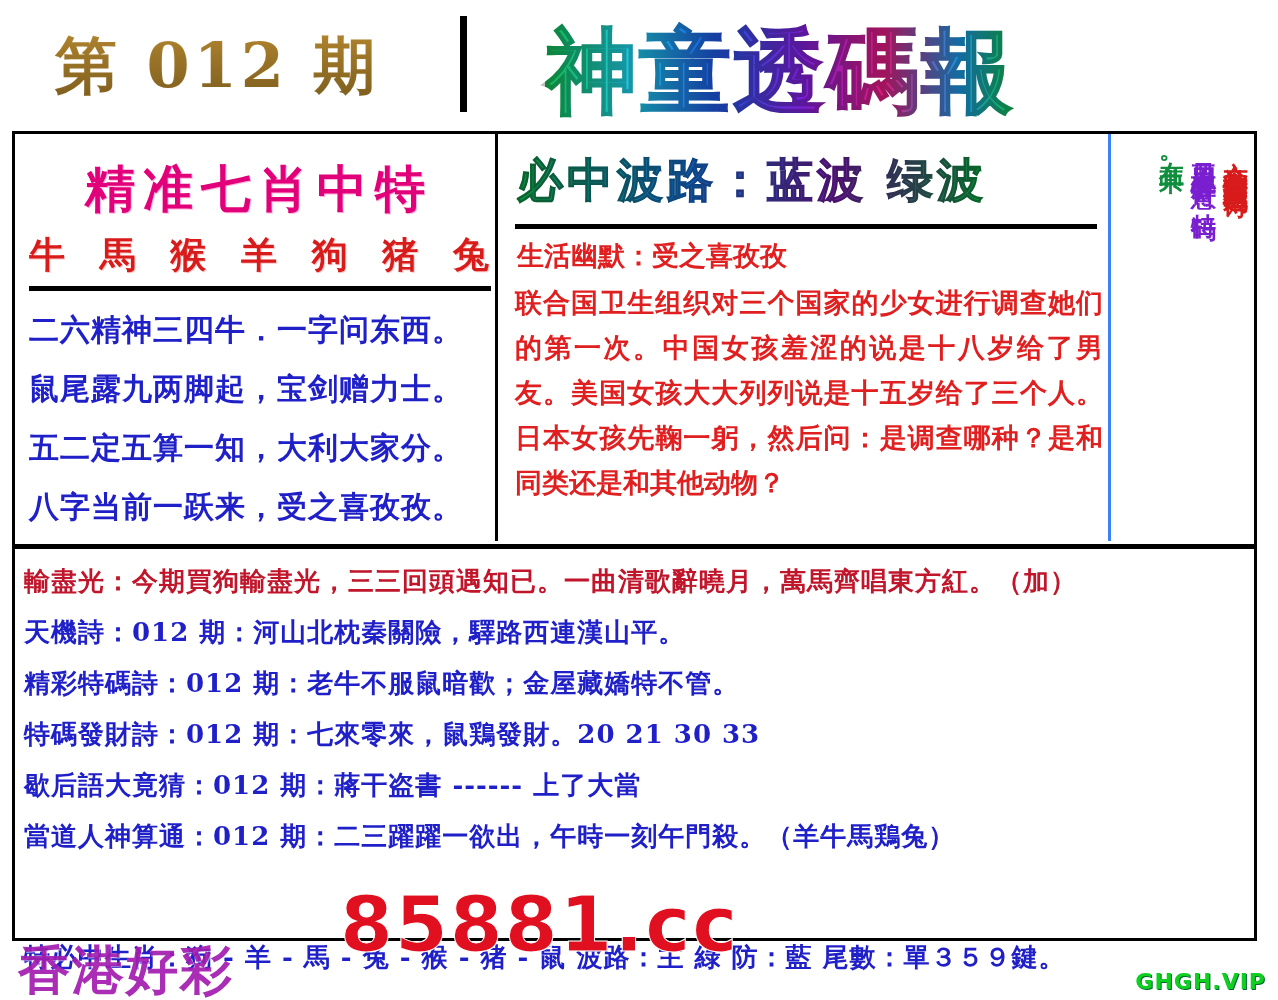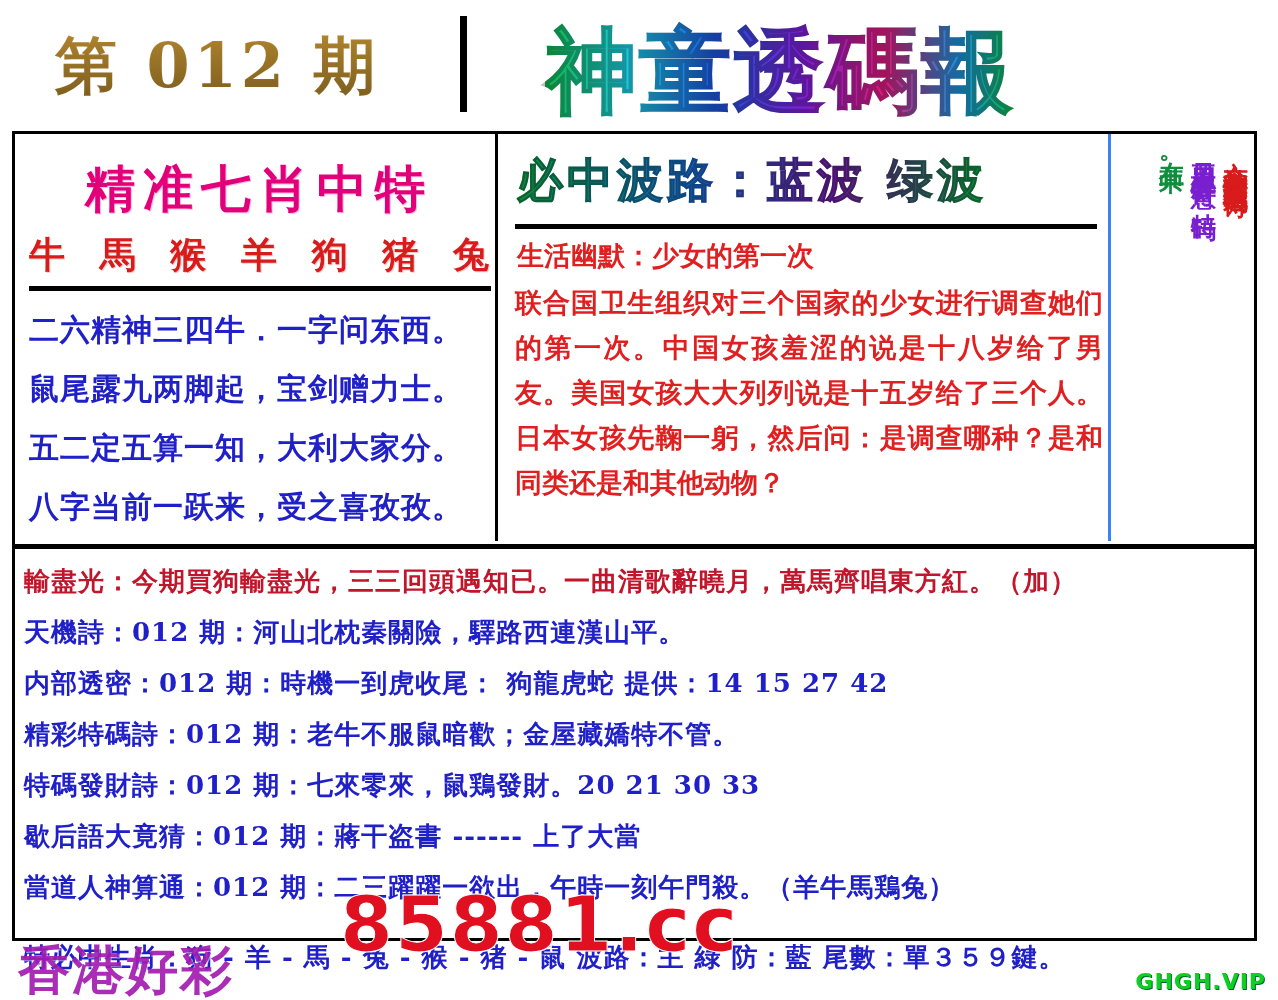--- a/index.html
+++ b/index.html
@@ -211,39 +211,38 @@
         <div class="l-line">二六精神三四牛．一字问东西。</div>
         <div class="l-line">鼠尾露九两脚起，宝剑赠力士。</div>
         <div class="l-line">五二定五算一知，大利大家分。</div>
         <div class="l-line">八字当前一跃来，受之喜孜孜。</div>
       </div>
     </div>
 
     <div class="col-mid">
       <div class="m-title">必中波路：蓝波 绿波</div>
       <div class="m-rule"></div>
-      <div class="m-joke-title">生活幽默：少女的第一次</div>
+      <div class="m-joke-title">生活幽默：受之喜孜孜</div>
       <div class="m-body">联合国卫生组织对三个国家的少女进行调查她们的第一次。中国女孩羞涩的说是十八岁给了男友。美国女孩大大列列说是十五岁给了三个人。日本女孩先鞠一躬，然后问：是调查哪种？是和同类还是和其他动物？</div>
     </div>
 
     <div class="col-right">
       <div class="r-wrap">
         <div class="v-col v1">六合神童特别奉献透码诗</div>
         <div class="v-col v2">只要用心解开诗意，特码</div>
         <div class="v-col v3">在其中。</div>
       </div>
     </div>
   </div>
 
   <div class="band-rule"></div>
 
   <div class="list">
     <div class="list-row red">輸盡光：今期買狗輸盡光，三三回頭遇知已。一曲清歌辭曉月，萬馬齊唱東方紅。（加）</div>
     <div class="list-row">天機詩：012 期：河山北枕秦關險，驛路西連漢山平。</div>
-    <div class="list-row">内部透密：012 期：時機一到虎收尾： 狗龍虎蛇 提供：14 15 27 42</div>
     <div class="list-row">精彩特碼詩：012 期：老牛不服鼠暗歡；金屋藏嬌特不管。</div>
     <div class="list-row">特碼發財詩：012 期：七來零來，鼠鶏發財。20 21 30 33</div>
     <div class="list-row">歇后語大竟猜：012 期：蔣干盗書 ------ 上了大當</div>
     <div class="list-row">當道人神算通：012 期：二三躍躍一欲出，午時一刻午門殺。（羊牛馬鶏兔）</div>
   </div>
 
   <div class="last-row">特必中生肖：狗 - 羊 - 馬 - 兔 - 猴 - 猪 - 鼠    波路：主 綠  防：藍    尾數：單３５９鍵。</div>
 
   <div class="wm-left">香港好彩</div>
   <div class="wm-num">85881.cc</div>

